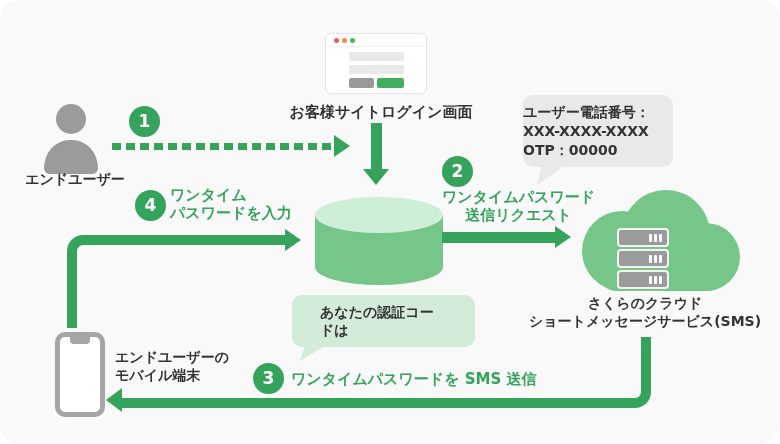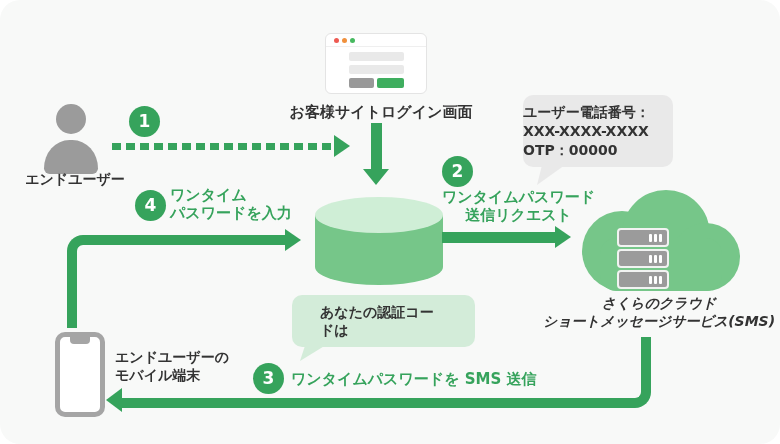--- a/index.html
+++ b/index.html
@@ -174,21 +174,21 @@
       <span class="vent"></span>
         <span class="vent"></span>
         <span class="vent"></span>
     </div>
     <div class="server">
       <span class="vent"></span>
         <span class="vent"></span>
         <span class="vent"></span>
     </div>
   </div>
-  <div class="abs lbl lbl-center" style="left:539px;top:294px;width:240px;font-style:italic;">
+  <div class="abs lbl lbl-center" style="left:525px;top:294px;width:240px;">
     <span>さくらのクラウド</span><br>
     <span>ショートメッセージサービス(SMS)</span>
   </div>
 
   <div class="abs l-arrow-3"></div>
   <div class="abs tri-left" style="left:106px;top:388px;"></div>
 
   <div class="abs bubble-green">
     <span>あなたの認証コードは</span><br>
   </div>

